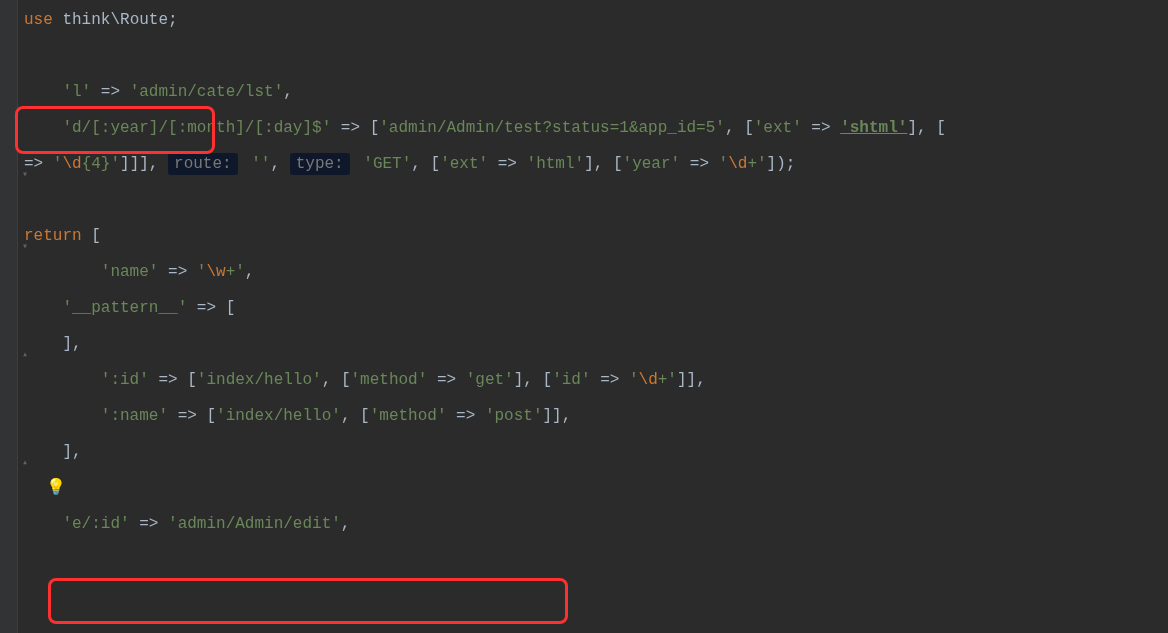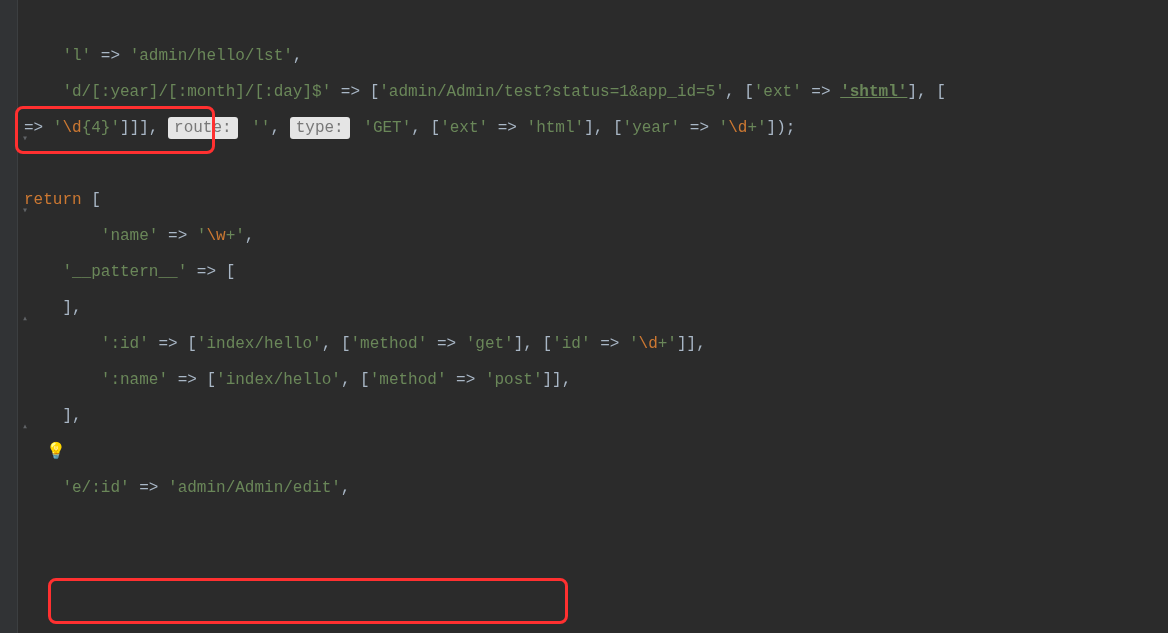--- a/index.html
+++ b/index.html
@@ -35,21 +35,21 @@
     white-space: pre;
     padding-left: 6px;
     position: relative;
   }
   .keyword { color: #cc7832; }
   .class-ref { color: #a9b7c6; }
   .method-italic { color: #ffc66d; font-style: italic; }
   .string { color: #6a8759; }
   .comment { color: #808080; }
   .paramhint { 
-    background: #e5e5e5; 
+    background: #0f172a; 
     color: #787878; 
     padding: 2px 6px; 
     border-radius: 3px;
     font-style: normal;
     margin-right: 4px;
   }
   .escape { color: #cc7832; }
   .underline { text-decoration: underline; font-weight: bold; }
   .punct { color: #a9b7c6; }
   .op { color: #a9b7c6; }
@@ -98,26 +98,27 @@
     margin-bottom:3px;
   }
 </style>
 </head>
 <body>
 
 <div class="gutter"></div>
 
 <div class="editor">
 
+<div class="line"><span class="keyword">use</span><span class="class-ref"> think\Route</span><span class="punct">;</span></div>
 
 <div class="line"></div>
 
 
 
-<div class="line">    <span class="string">'l'</span><span class="op"> =&gt; </span><span class="string">'admin/hello/lst'</span><span class="punct">,</span></div>
+<div class="line">    <span class="string">'l'</span><span class="op"> =&gt; </span><span class="string">'admin/cate/lst'</span><span class="punct">,</span></div>
 
 <div class="line">    <span class="string">'d/[:year]/[:month]/[:day]$'</span><span class="op"> =&gt; [</span><span class="string">'admin/Admin/test?status=1&amp;app_id=5'</span><span class="punct">, [</span><span class="string">'ext'</span><span class="op"> =&gt; </span><span class="string underline">'shtml'</span><span class="punct">], [</span></div>
 
 <div class="line"><span class="fold-icon">▾</span><span class="op">=&gt; </span><span class="string">'<span class="escape">\d</span>{4}'</span><span class="punct">]]], </span><span class="paramhint">route:</span> <span class="string">''</span><span class="punct">, </span><span class="paramhint">type:</span> <span class="string">'GET'</span><span class="punct">, [</span><span class="string">'ext'</span><span class="op"> =&gt; </span><span class="string">'html'</span><span class="punct">], [</span><span class="string">'year'</span><span class="op"> =&gt; </span><span class="string">'<span class="escape">\d</span>+'</span><span class="punct">]);</span></div>
 
 <div class="line"></div>
 
 <div class="line"><span class="fold-icon">▾</span><span class="keyword">return</span><span class="punct"> [</span></div>
 
 <div class="line">        <span class="string">'name'</span><span class="op"> =&gt; </span><span class="string">'<span class="escape">\w</span>+'</span><span class="punct">,</span></div>

